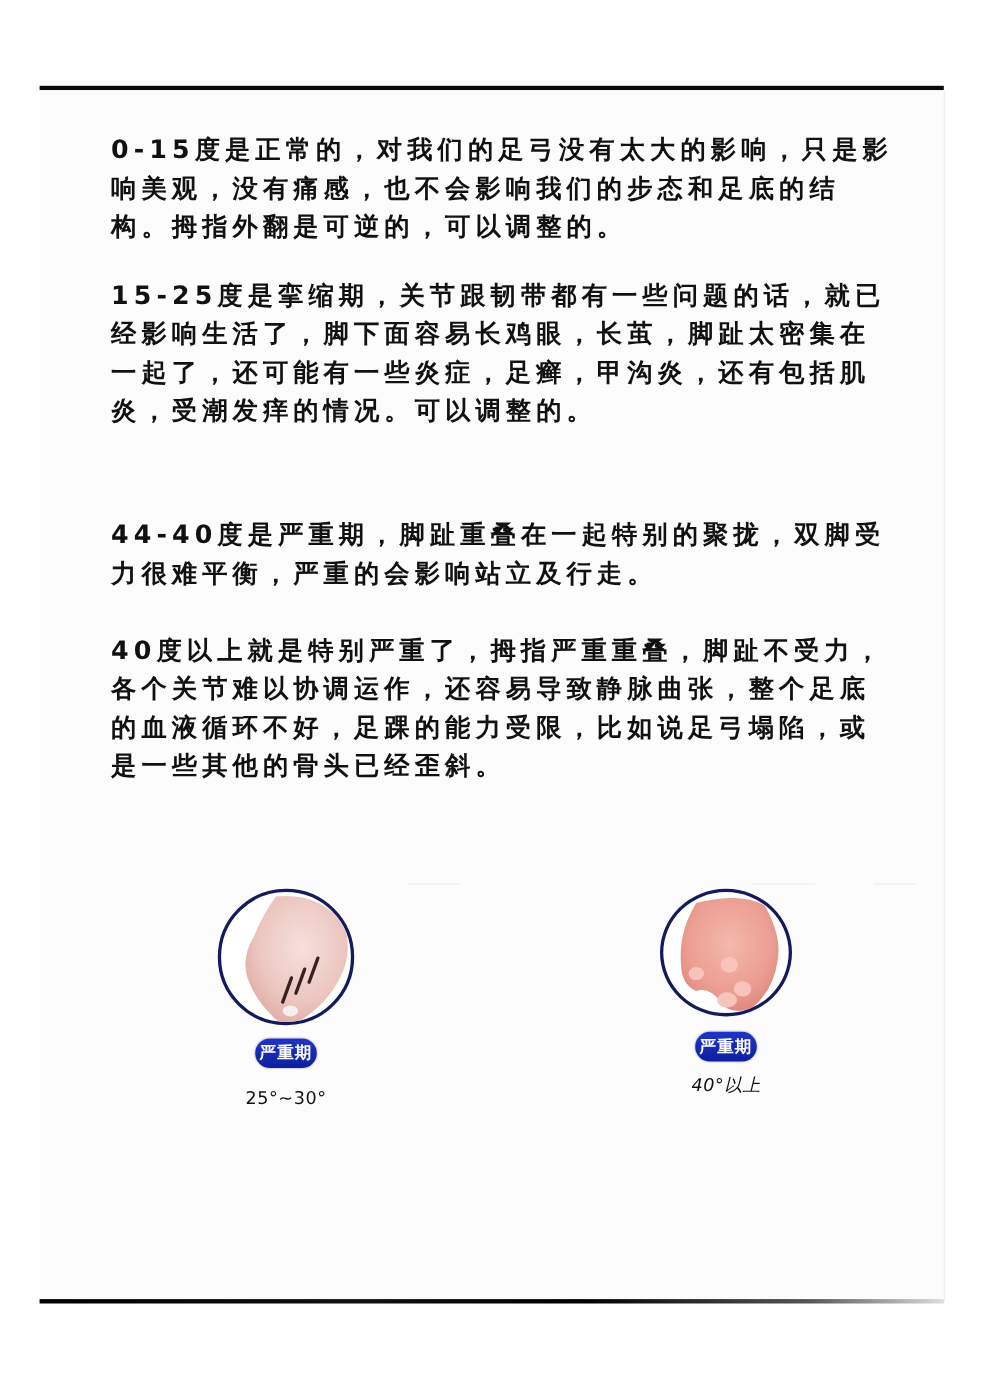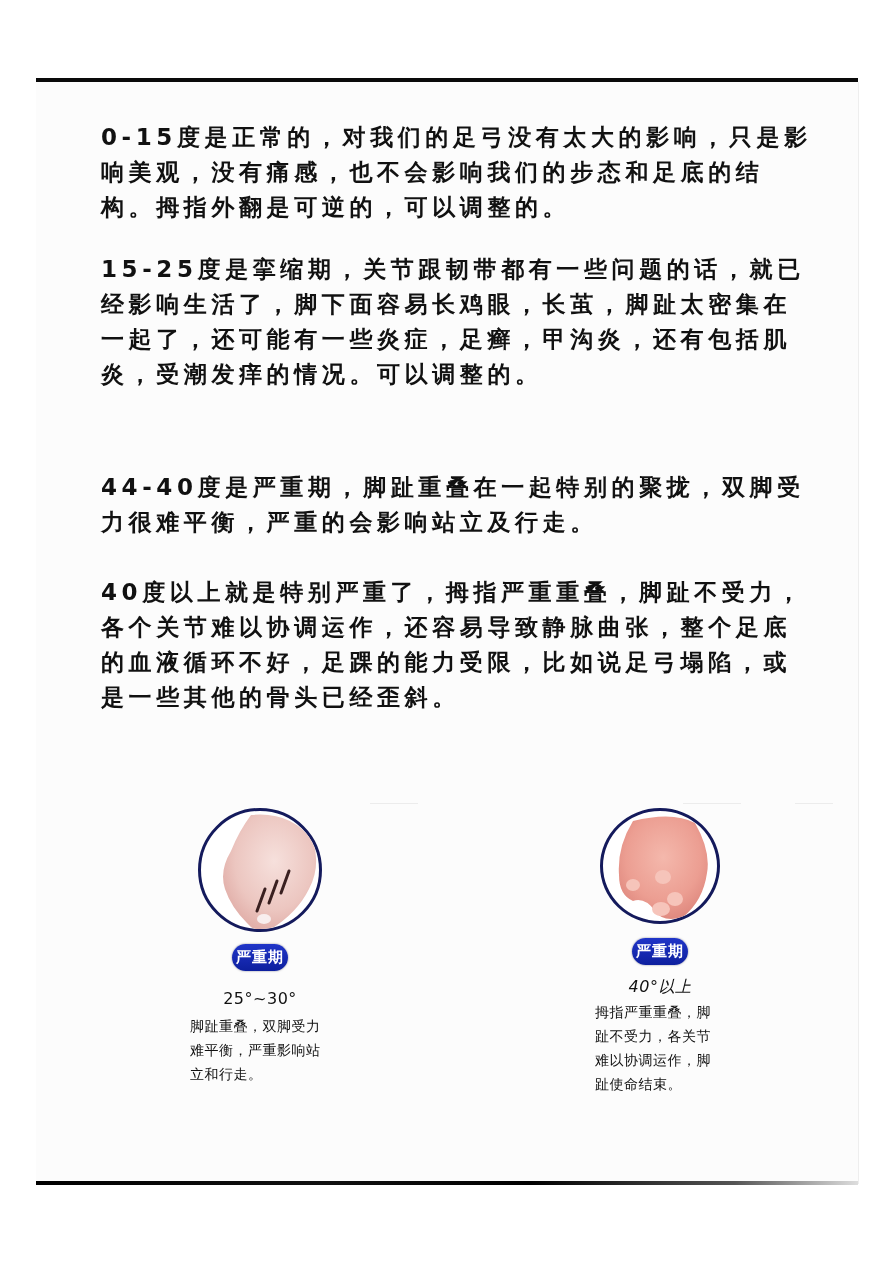--- a/index.html
+++ b/index.html
@@ -85,21 +85,20 @@
       </defs>
       <path d="M50 4 Q90 0 112 30 Q120 55 108 78 Q96 102 70 118 Q56 124 46 112 Q30 96 24 78 Q18 60 30 40 Q38 20 50 4 Z" fill="url(#skin1)"></path>
       <path d="M88 60 l-8 22" stroke="#3a2020" stroke-width="3" stroke-linecap="round"></path>
       <path d="M76 70 l-8 22" stroke="#3a2020" stroke-width="3" stroke-linecap="round"></path>
       <path d="M64 78 l-8 22" stroke="#3a2020" stroke-width="3" stroke-linecap="round"></path>
       <ellipse cx="63" cy="108" rx="7" ry="5" fill="#f8eeee"></ellipse>
     </svg>
   </div>
   <div class="stage-badge">严重期</div>
   <div class="stage-range">25°~30°</div>
-  <div class="stage-desc">脚趾重叠，双脚受力难平衡，严重影响站立和行走。</div>
 </div>
 
 <div class="card card-right">
   <div class="foot-circle">
     <svg width="120" height="116" viewBox="0 0 120 116">
       <defs>
         <radialGradient id="skin2" cx="50%" cy="40%" r="60%">
           <stop offset="0%" stop-color="#f4b8ac"></stop>
           <stop offset="70%" stop-color="#ec9e92"></stop>
           <stop offset="100%" stop-color="#e08a80"></stop>
@@ -107,16 +106,15 @@
       </defs>
       <path d="M30 10 Q70 0 92 12 Q108 40 104 62 Q100 90 80 106 Q60 112 52 100 Q42 86 30 90 Q16 84 16 64 Q14 36 30 10 Z" fill="url(#skin2)"></path>
       <ellipse cx="60" cy="66" rx="8" ry="7" fill="#f6c4ba"></ellipse>
       <ellipse cx="72" cy="88" rx="8" ry="7" fill="#f6c4ba"></ellipse>
       <ellipse cx="58" cy="98" rx="9" ry="7" fill="#f6c4ba"></ellipse>
       <ellipse cx="30" cy="74" rx="7" ry="6" fill="#f6c4ba"></ellipse>
     </svg>
   </div>
   <div class="stage-badge">严重期</div>
   <div class="stage-range">40°以上</div>
-  <div class="stage-desc">拇指严重重叠，脚趾不受力，各关节难以协调运作，脚趾使命结束。</div>
 </div>
 
 <div class="bottom-rule"></div>
 
 </body></html>

